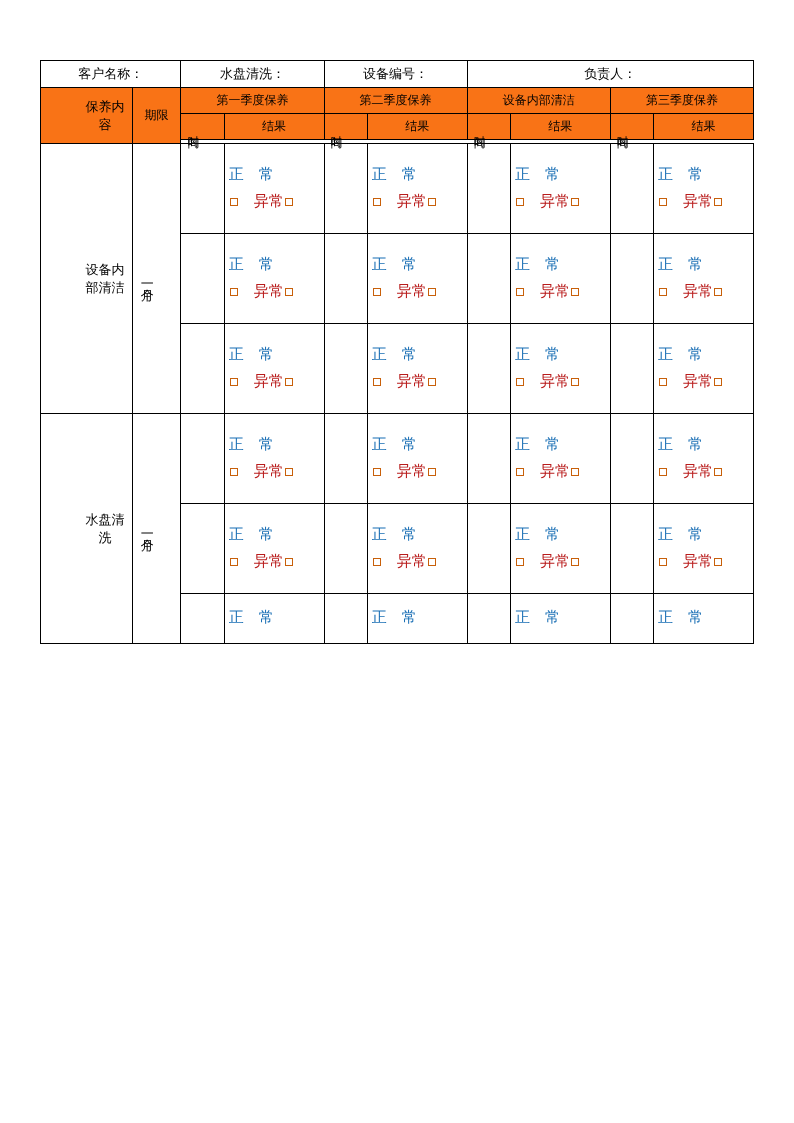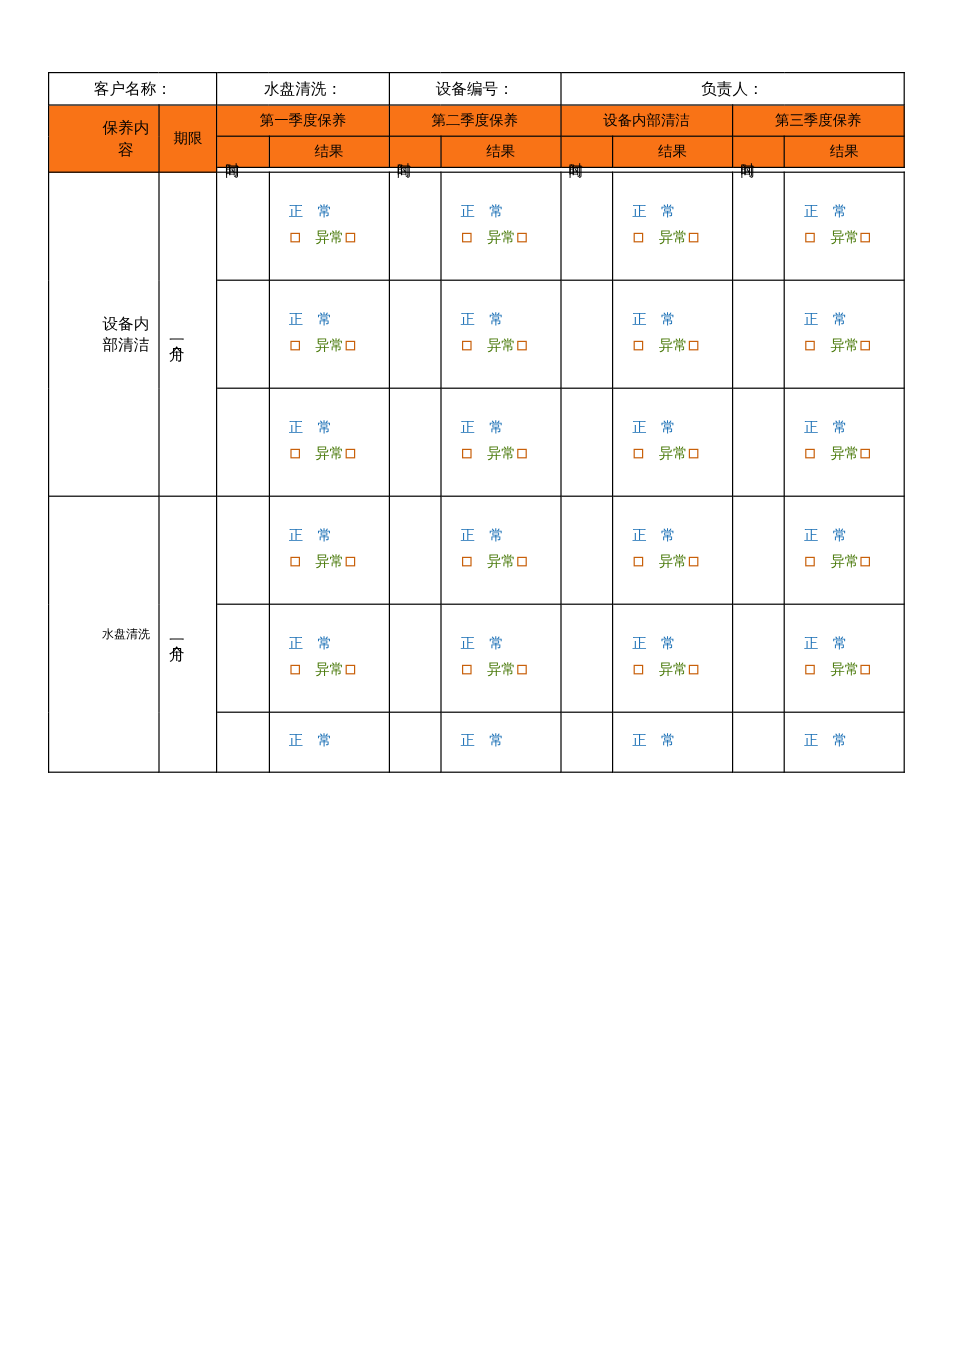--- a/index.html
+++ b/index.html
@@ -34,30 +34,30 @@
       padding: 4px 2px;
       word-break: break-all;
     }
 
     .col-header {
       background: #f97316;
       font-size: 12px;
     }
 
     .status-cell {
-      font-size: 12px;
+      font-size: 15px;
       text-align: left;
-      padding: 6px 16px;
+      padding: 6px 4px;
       vertical-align: middle;
       line-height: 1.8;
       margin-left: 20px;
     }
 
     .normal-text { color: #1a6fb5; }
-    .abnormal-text { color: #4d7c0f; }
+    .abnormal-text { color: #b91c1c; }
 
     .checkbox-sq {
       display: inline-block;
       width: 8px;
       height: 8px;
       border: 1px solid #c8600a;
       vertical-align: middle;
       margin: 0 1px;
     }
 
@@ -253,21 +253,21 @@
         <span class="abnormal-text"><span class="checkbox-sq"></span>　异常<span class="checkbox-sq"></span></span>
       </td>
       <td></td>
       <td class="status-cell">
         <span class="normal-text">正　常</span><br>
         <span class="abnormal-text"><span class="checkbox-sq"></span>　异常<span class="checkbox-sq"></span></span>
       </td>
     </tr>
 
     <tr style="height: 90px;">
-      <td rowspan="3" class="category-cell" style="font-size:10px;">水盘清洗</td>
+      <td rowspan="3" class="category-cell" style="font-size:13px;">水盘清洗</td>
       <td rowspan="3">
         <div class="period-cell">一个月</div>
       </td>
       <td></td>
       <td class="status-cell">
         <span class="normal-text">正　常</span><br>
         <span class="abnormal-text"><span class="checkbox-sq"></span>　异常<span class="checkbox-sq"></span></span>
       </td>
       <td></td>
       <td class="status-cell">

